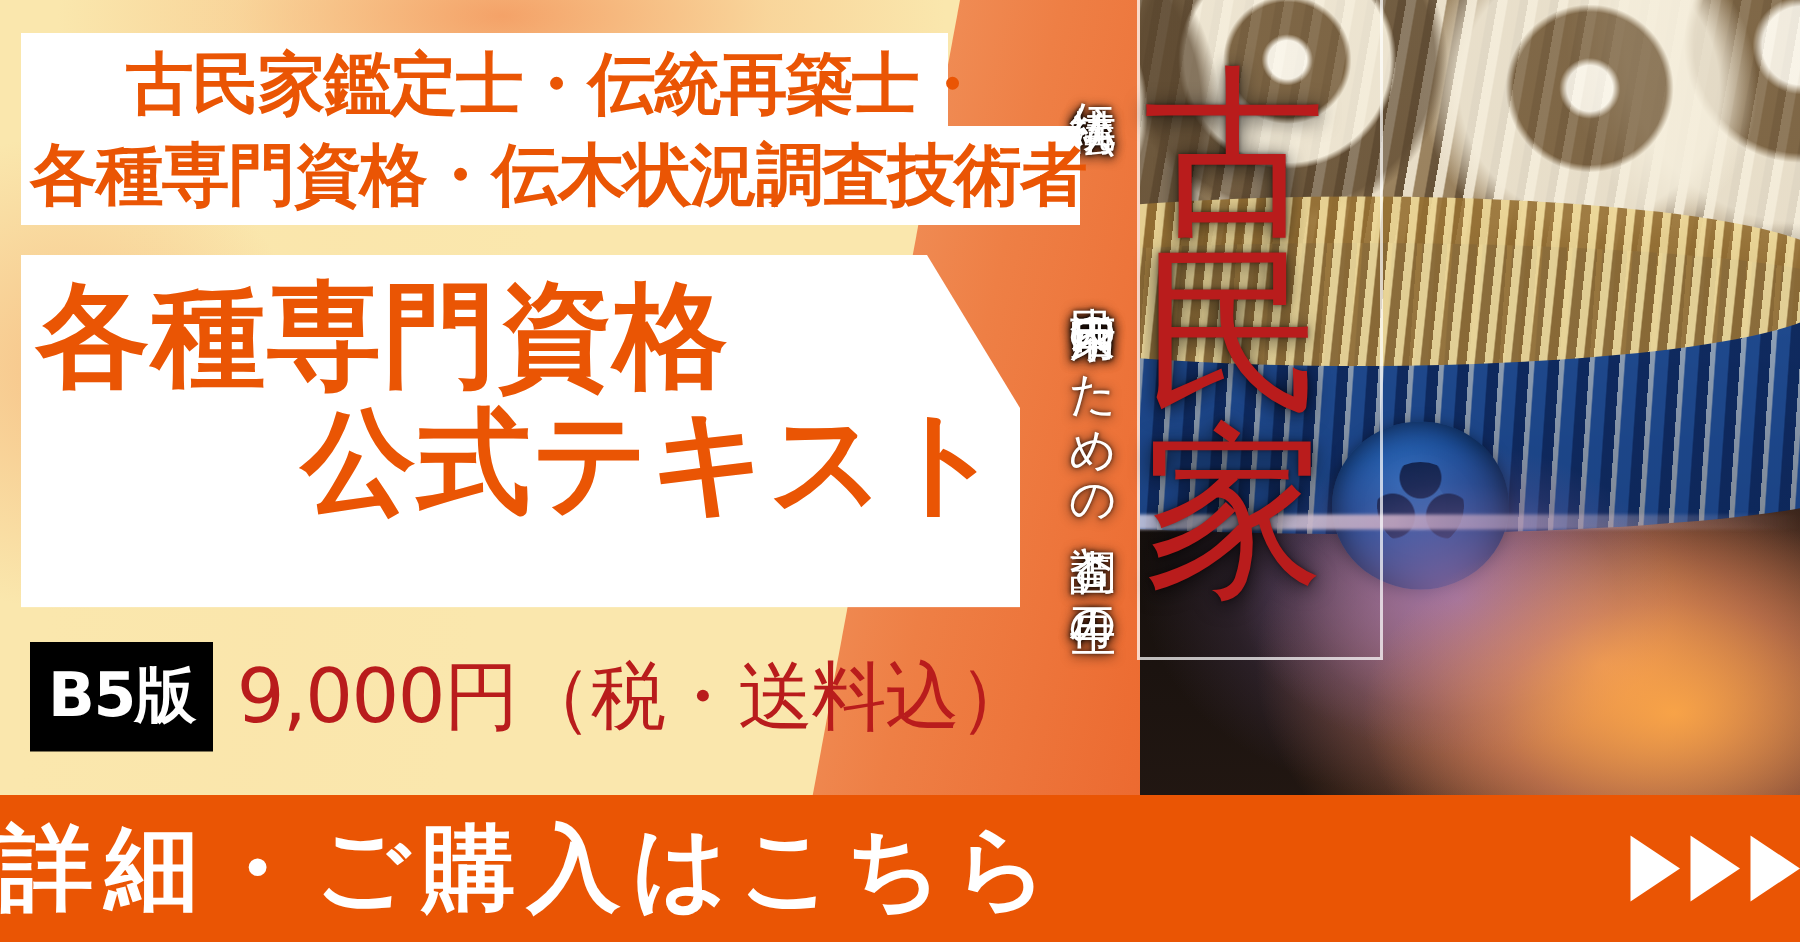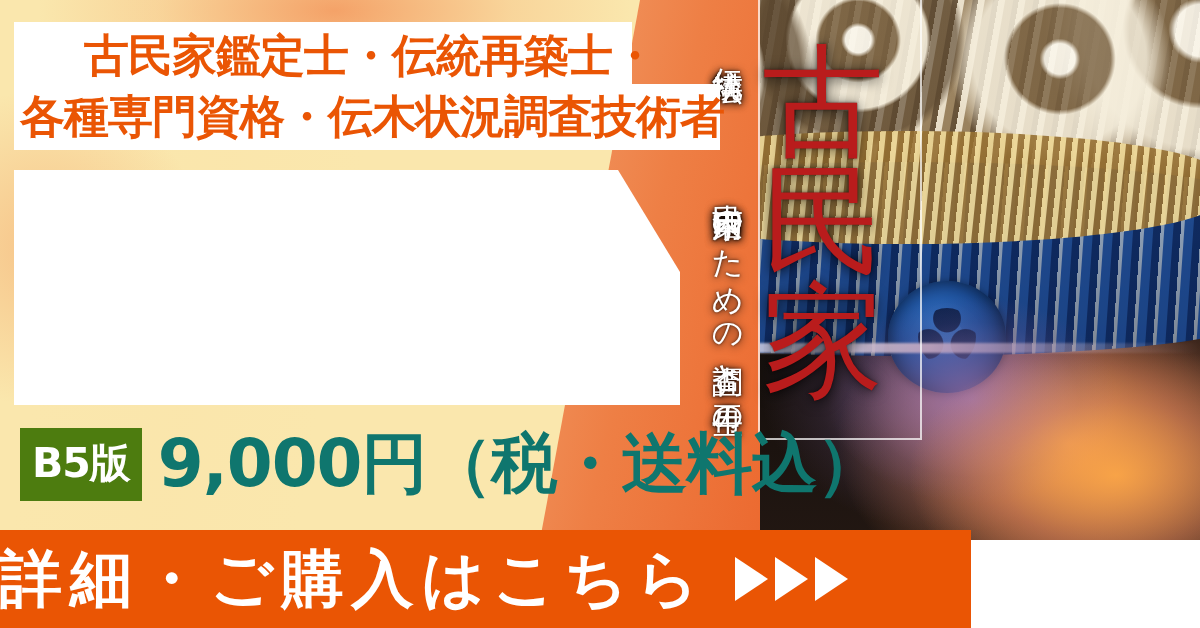--- a/index.html
+++ b/index.html
@@ -276,50 +276,50 @@
   .price-row {
     position: absolute;
     left: 20px; top: 425px;
     height: 78px;
     z-index: 6;
     display: flex;
     align-items: center;
     gap: 16px;
   }
   .size-badge {
-    background: #4d7c0f;
+    background: #000000;
     color: #ffffff;
     font-family: "DejaVu Sans", "Liberation Sans", sans-serif;
     font-weight: 700;
     font-size: 41px;
     line-height: 1;
     padding: 15px 12px 17px 12px;
     letter-spacing: -1px;
     white-space: nowrap;
   }
   .price-text {
-    color: #0f766e;
-    font-family: "DejaVu Sans", "Liberation Sans", sans-serif;
-    font-weight: 700;
-    font-size: 66px;
+    color: #b91c1c;
+    font-family: "DejaVu Sans", "Liberation Sans", sans-serif;
+    font-weight: 400;
+    font-size: 50px;
     line-height: 1;
     letter-spacing: -1px;
     white-space: nowrap;
   }
 
   
   .cta-bar {
     position: absolute;
     left: 0; top: 530px;
-    width: 971px; height: 98px;
+    width: 1200px; height: 98px;
     background: #ea5504;
     z-index: 8;
     display: flex;
     align-items: center;
-    justify-content: flex-start;
+    justify-content: space-between;
     gap: 26px;
   }
   .cta-text {
     color: #ffffff;
     font-family: "DejaVu Sans", "Liberation Sans", sans-serif;
     font-weight: 700;
     font-size: 62px;
     line-height: 1;
     letter-spacing: 8px;
     white-space: nowrap;
@@ -362,20 +362,24 @@
   <div class="bg-sheen"></div>
 
   <div class="panel-top"></div>
   <div class="panel-main"></div>
 
   <div class="kicker">
     <div>古民家鑑定士・伝統再築士・</div>
     <div>各種専門資格・伝木状況調査技術者</div>
   </div>
 
+  <div class="headline">
+    <span class="l1">各種専門資格</span>
+    <span class="l2">公式テキスト</span>
+  </div>
 
   <div class="price-row">
     <span class="size-badge">B5版</span>
     <span class="price-text">9,000円（税・送料込）</span>
   </div>
 
   <div class="cta-bar">
     <span class="cta-text">詳細・ご購入はこちら</span>
     <span class="cta-arrows">
       <span class="arrow"></span>

